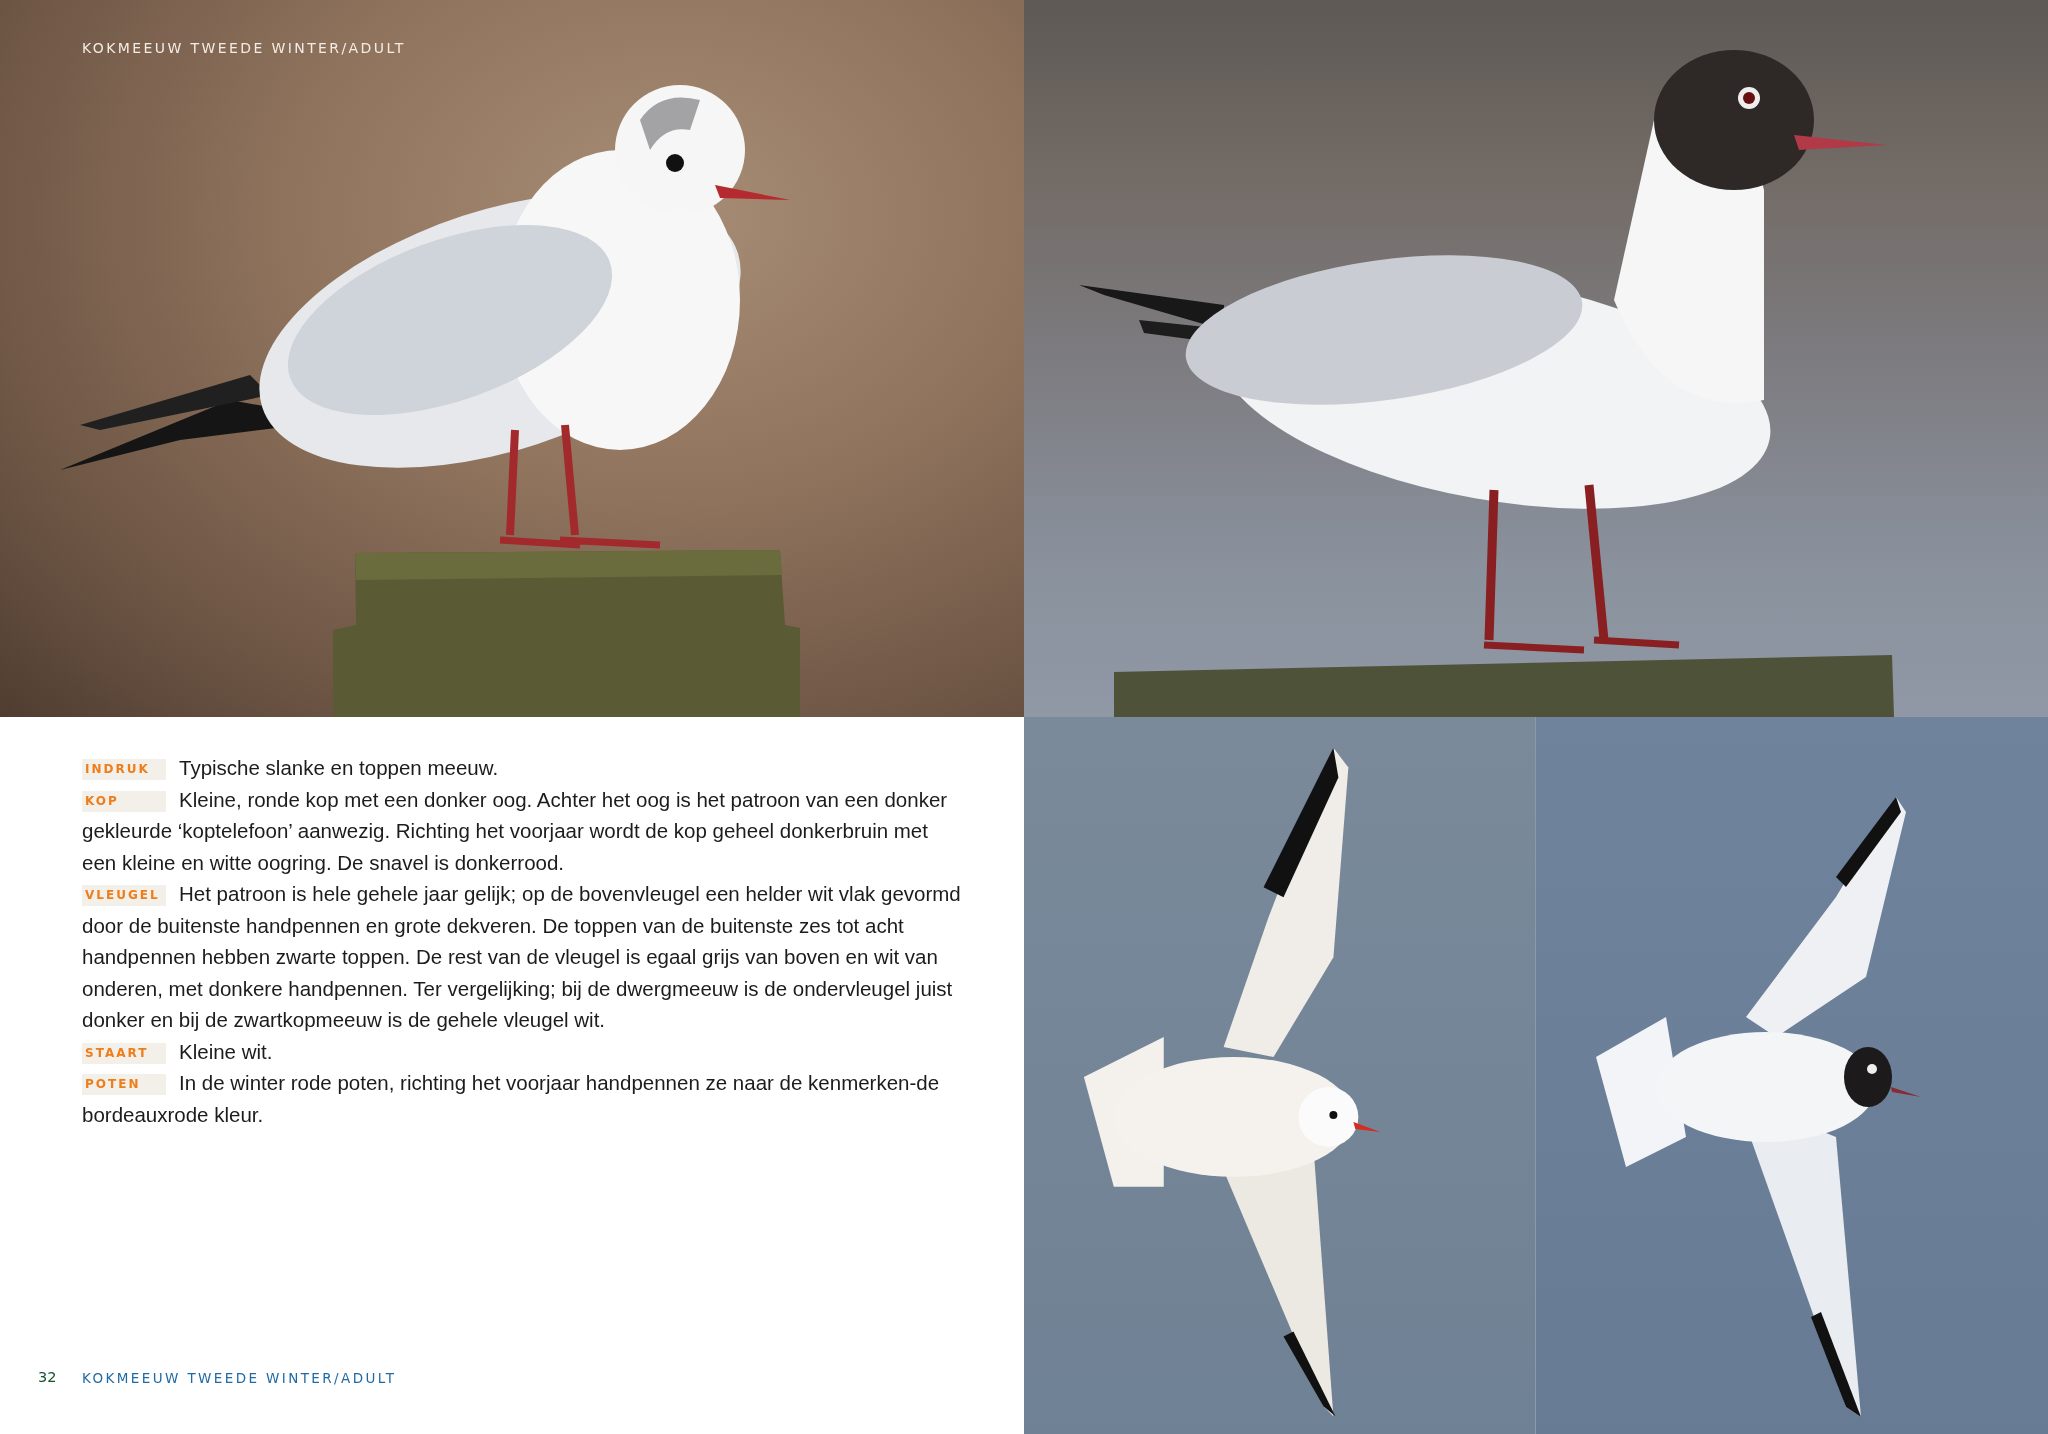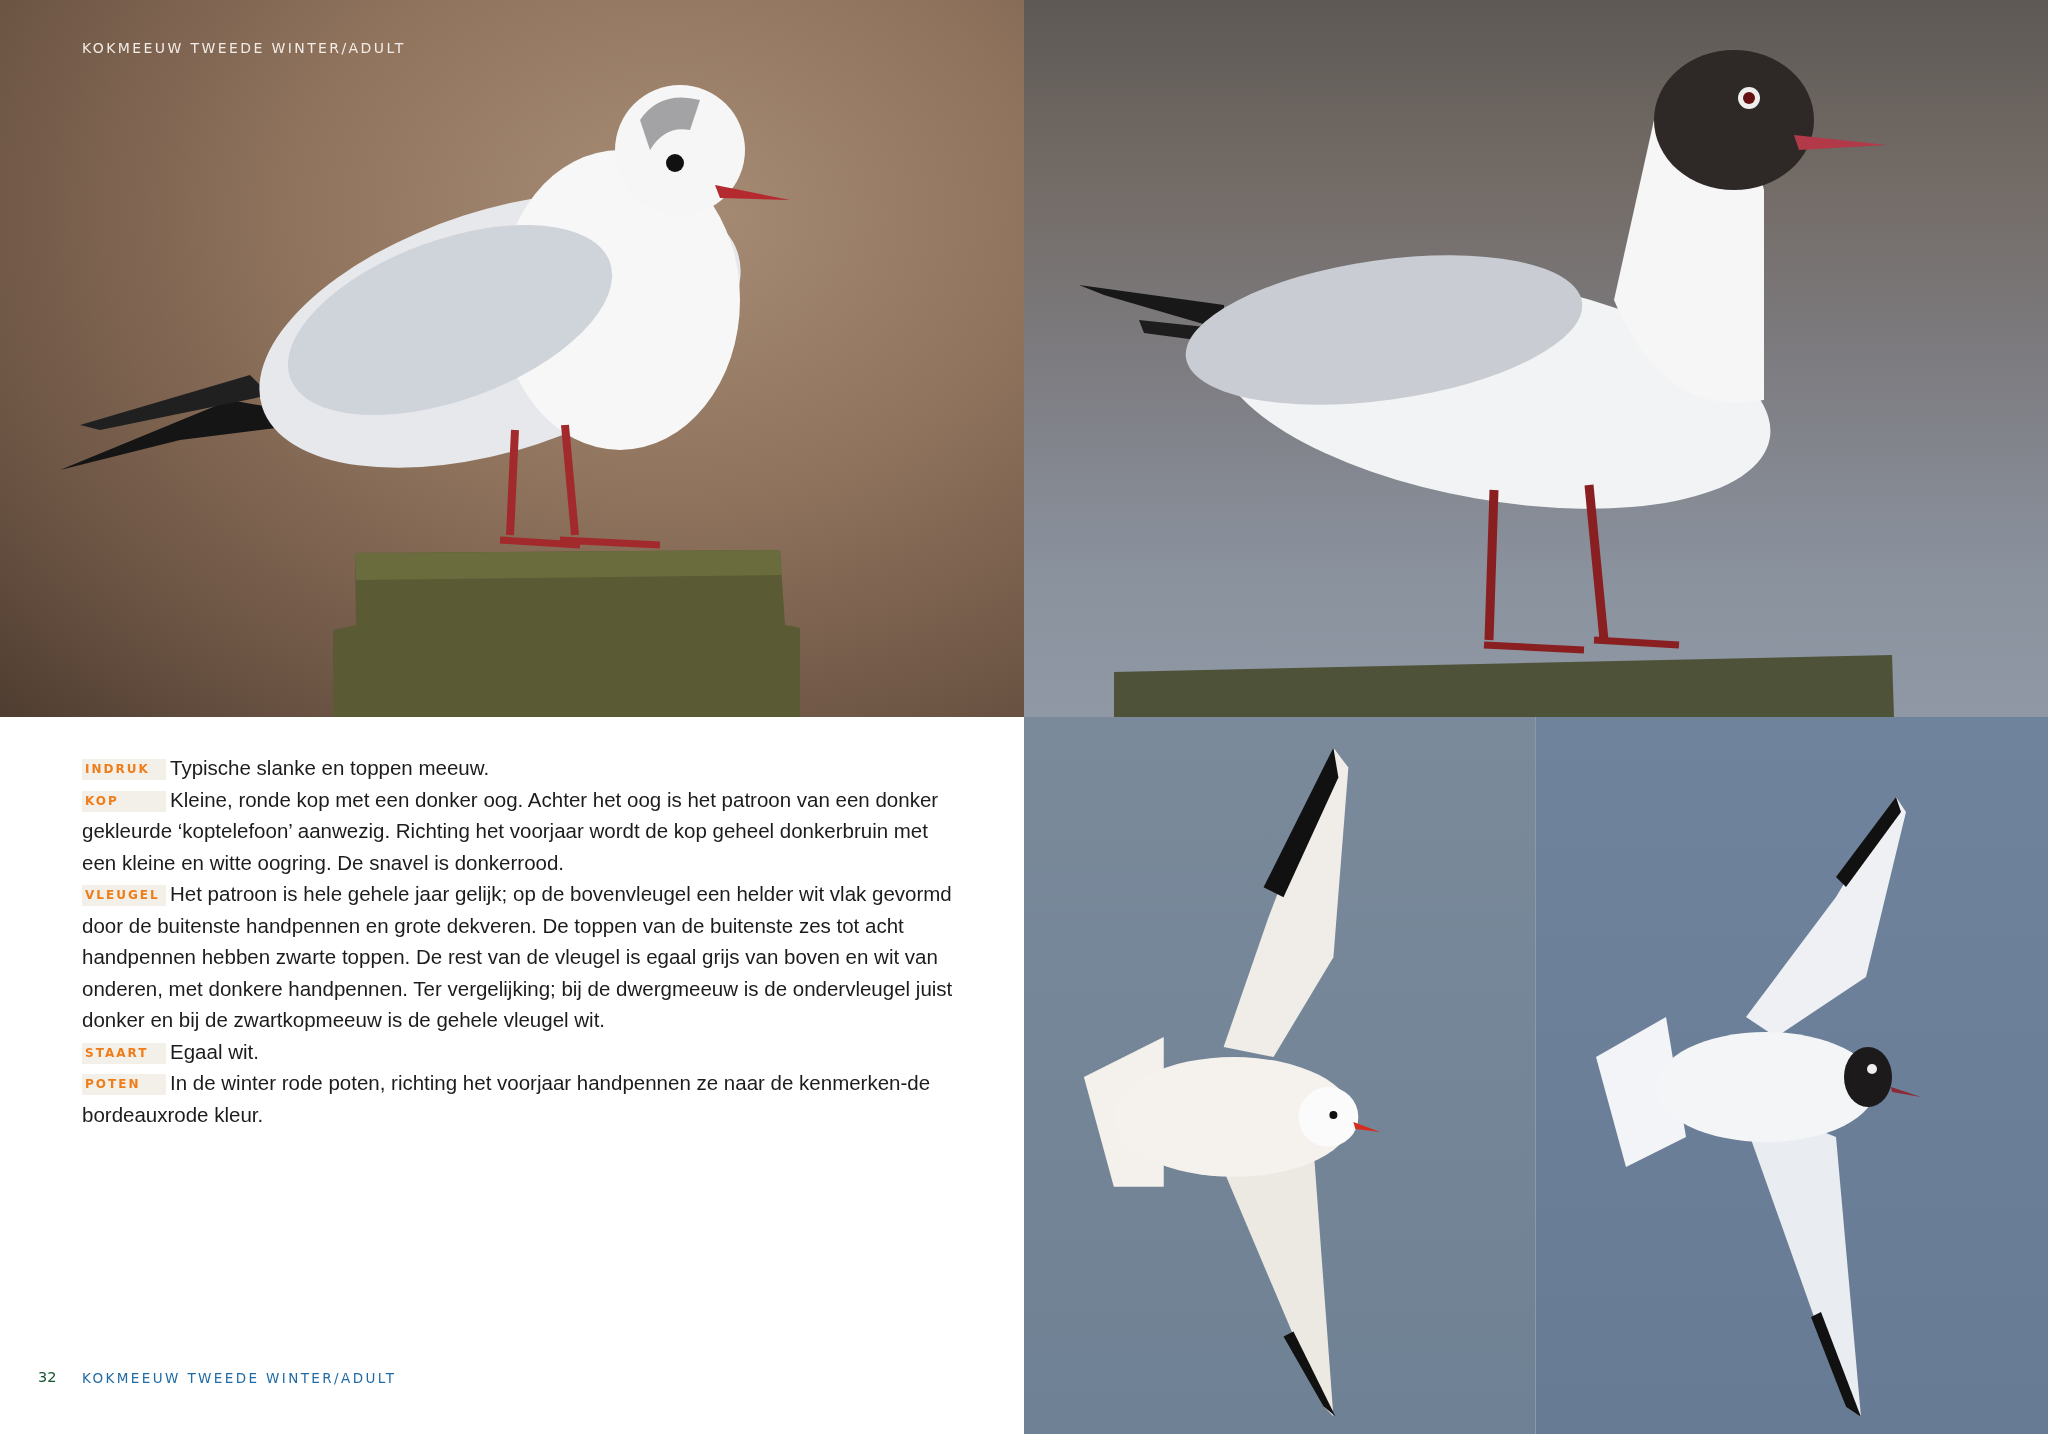--- a/index.html
+++ b/index.html
@@ -25,21 +25,21 @@
   }
 
   .text-block {
     position: absolute; left: 82px; top: 752px; width: 880px;
     font-family: "Liberation Sans", sans-serif; font-size: 20.5px; line-height: 31.5px; color: #1c1c1c;
   }
   .para { margin: 0; }
   .label {
     display: inline-block; width: 84px; height: 21px; line-height: 21px;
     background: #f3efe9; color: #ee7d1a; font-weight: bold; font-size: 12px;
-    letter-spacing: 2px; text-transform: uppercase; padding-left: 3px; margin-right: 4px;
+    letter-spacing: 2px; text-transform: uppercase; padding-left: 3px; margin-right: 13px;
     vertical-align: 2px; font-family: "DejaVu Sans", sans-serif;
   }
 
   .folio {
     position: absolute; left: 38px; top: 1369px;
     color: #14532d; font-size: 14.5px; font-family: "DejaVu Sans", sans-serif;
   }
   .folio-title {
     position: absolute; left: 82px; top: 1370px;
     color: #1f6aa5; font-size: 13.5px; letter-spacing: 2.4px; text-transform: uppercase;
@@ -122,21 +122,21 @@
   <p class="para">
     <span class="label">indruk</span><span>Typische slanke en toppen meeuw.</span>
   </p>
   <p class="para">
     <span class="label">kop</span><span>Kleine, ronde kop met een donker oog. Achter het oog is het patroon van een donker gekleurde ‘koptelefoon’ aanwezig. Richting het voorjaar wordt de kop geheel donkerbruin met een kleine en witte oogring. De snavel is donkerrood.</span>
   </p>
   <p class="para">
     <span class="label">vleugel</span><span>Het patroon is hele gehele jaar gelijk; op de bovenvleugel een helder wit vlak gevormd door de buitenste handpennen en grote dekveren. De toppen van de buitenste zes tot acht handpennen hebben zwarte toppen. De rest van de vleugel is egaal grijs van boven en wit van onderen, met donkere handpennen. Ter vergelijking; bij de dwergmeeuw is de ondervleugel juist donker en bij de zwartkopmeeuw is de gehele vleugel wit.</span>
   </p>
   <p class="para">
-    <span class="label">staart</span><span>Egaal wit.</span>
+    <span class="label">staart</span><span>Kleine wit.</span>
   </p>
   <p class="para">
     <span class="label">poten</span><span>In de winter rode poten, richting het voorjaar handpennen ze naar de kenmerken-de bordeauxrode kleur.</span>
   </p>
 </div>
 
 <div class="folio">32</div>
 <div class="folio-title">Kokmeeuw tweede winter/adult</div>
 
 </body></html>

